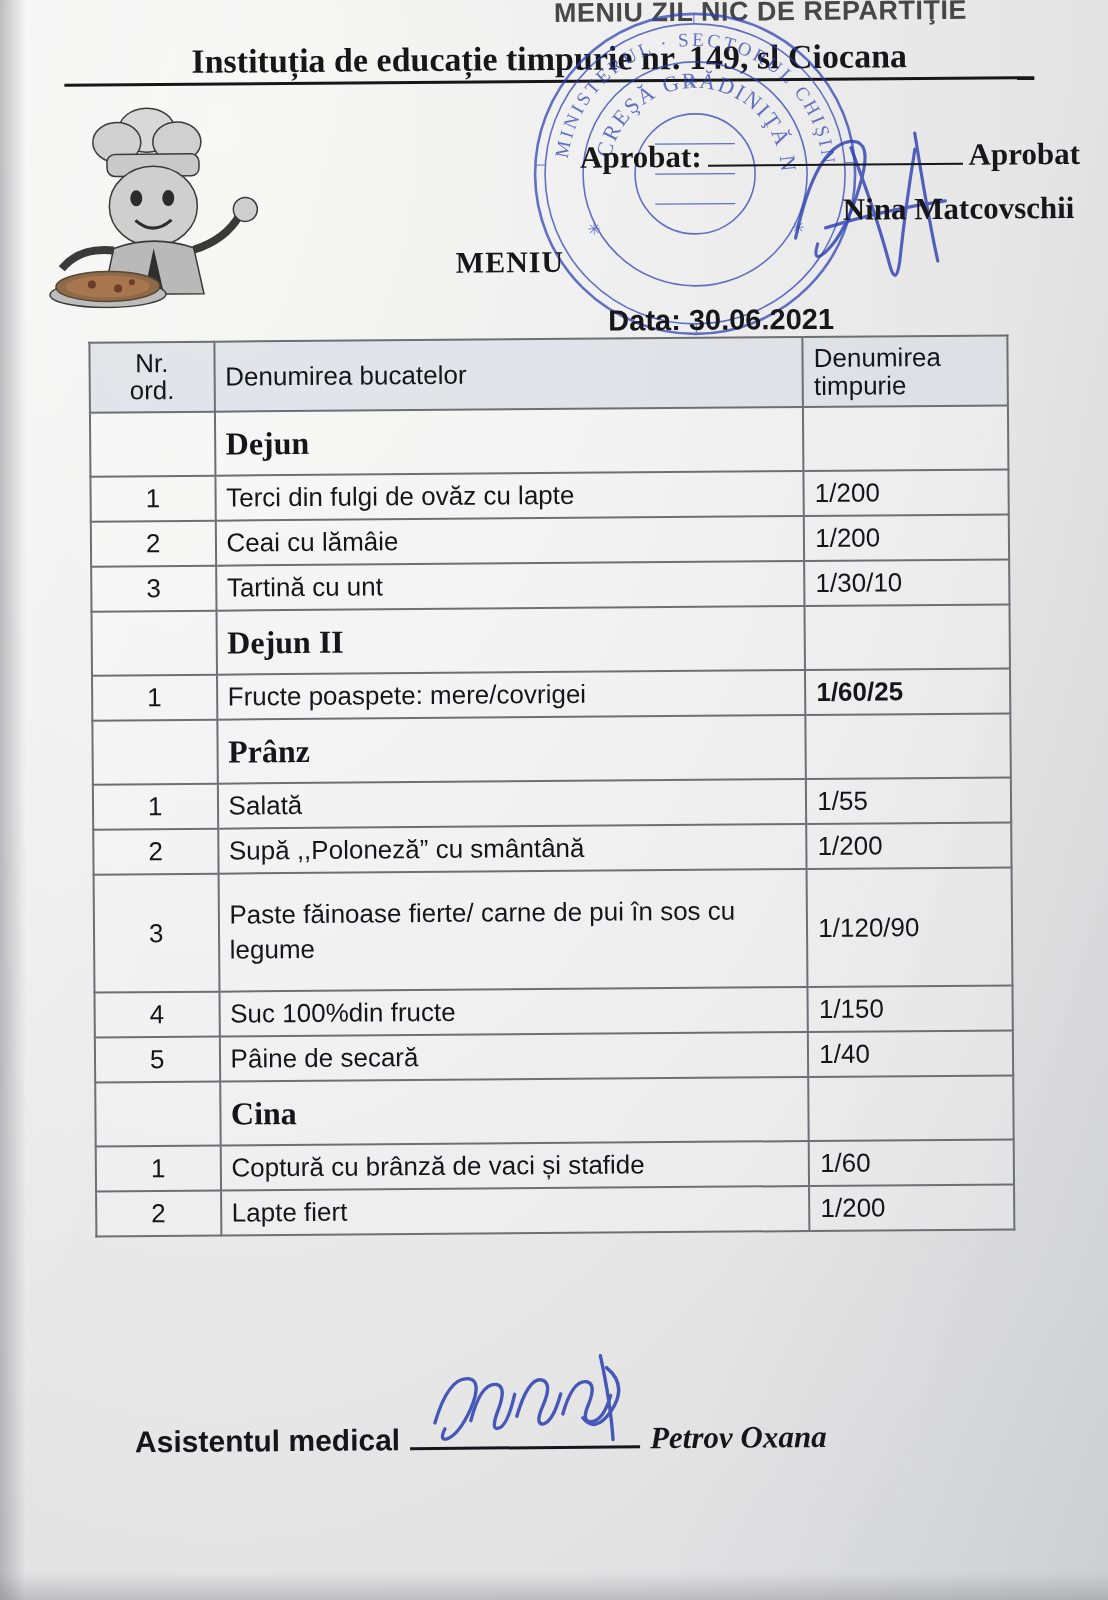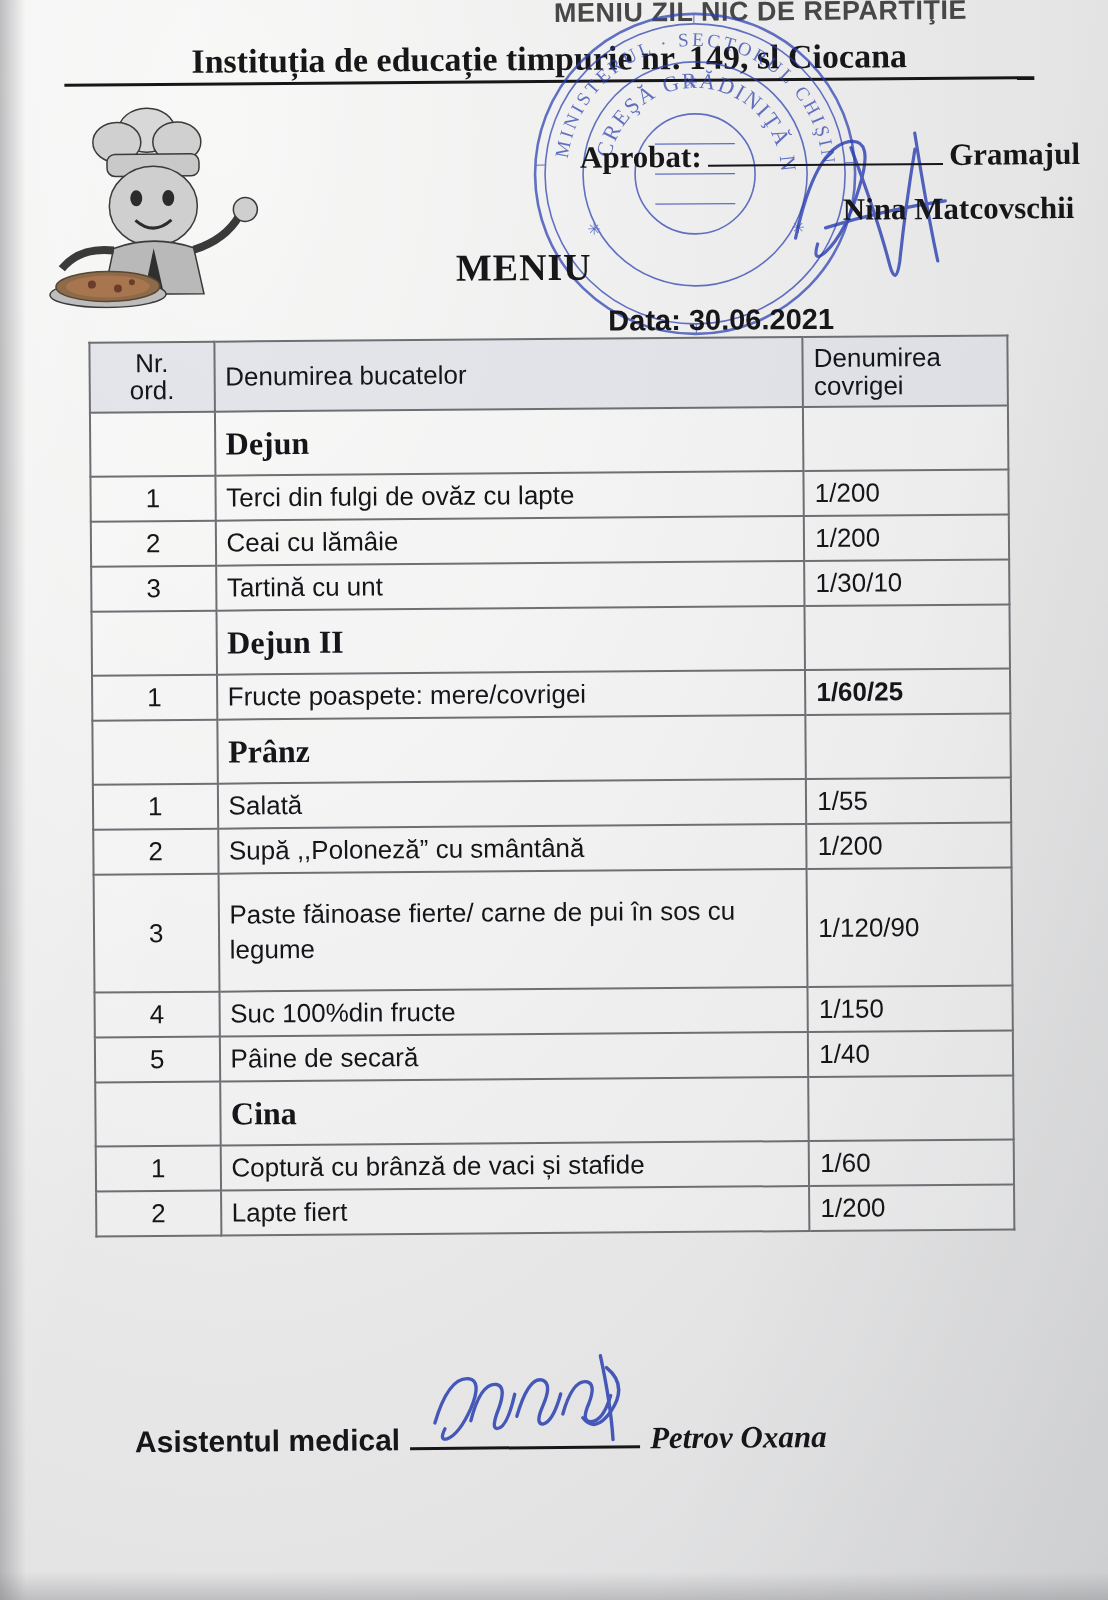--- a/index.html
+++ b/index.html
@@ -106,21 +106,21 @@
     color: #17171a;
     padding-right: 6px;
   }
 
   .meniu-word {
     position: absolute;
     left: 460px;
     top: 245px;
     font-family: "Liberation Serif", serif;
     font-weight: bold;
-    font-size: 38px;
+    font-size: 30px;
     letter-spacing: 1px;
     color: #17171a;
   }
   .data-line {
     position: absolute;
     left: 612px;
     top: 305px;
     font-family: "Liberation Sans", sans-serif;
     font-weight: bold;
     font-size: 29px;
@@ -319,39 +319,39 @@
         <path d="M86 60 q26 70 38 118 q6 22 10 -4 q6 -54 16 -112"></path>
         <path d="M150 46 q12 80 22 128"></path>
         <path d="M60 140 q60 -18 120 -26"></path>
       </g>
     </svg>
 
     <div class="approved-block">
       <div class="approved-row">
         <span class="approved-label">Aprobat:</span>
         <span class="approved-line"></span>
-        <span class="director-label">Gramajul</span>
+        <span class="director-label">Aprobat</span>
       </div>
       <div class="director-name">Nina Matcovschii</div>
     </div>
 
     <div class="meniu-word">MENIU</div>
     <div class="data-line">Data: 30.06.2021</div>
 
     <table class="menu">
       <thead>
         <tr>
           <th class="col-nr h-nr">
             <span>Nr.</span><br>
             <span>ord.</span>
           </th>
           <th class="col-name h-name">Denumirea bucatelor</th>
           <th class="col-gram h-gram">
             <span>Denumirea</span><br>
-            <span>covrigei</span>
+            <span>timpurie</span>
           </th>
         </tr>
       </thead>
       <tbody id="menu-body">
           <tr class="section">
             <td class="col-nr idx"></td>
             <td class="col-name name">Dejun</td>
             <td class="col-gram gram"></td>
           </tr>
           <tr>

